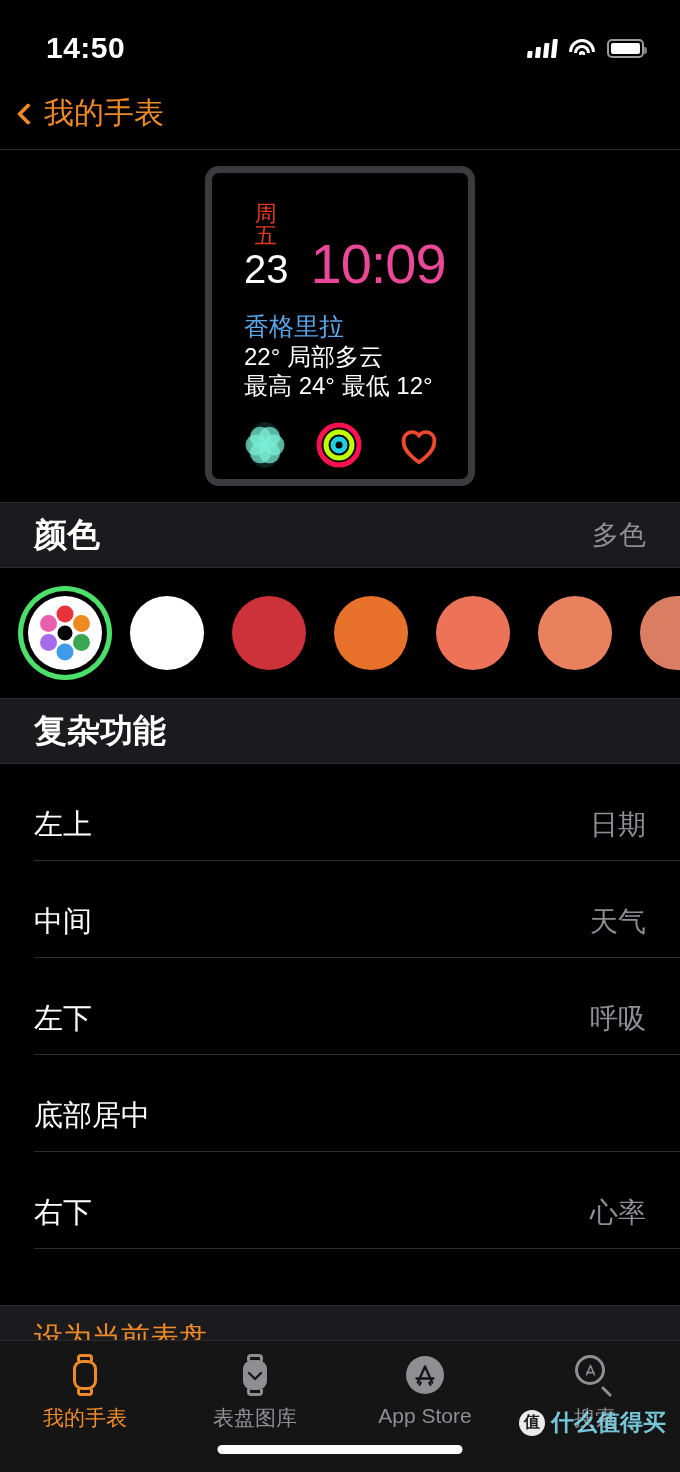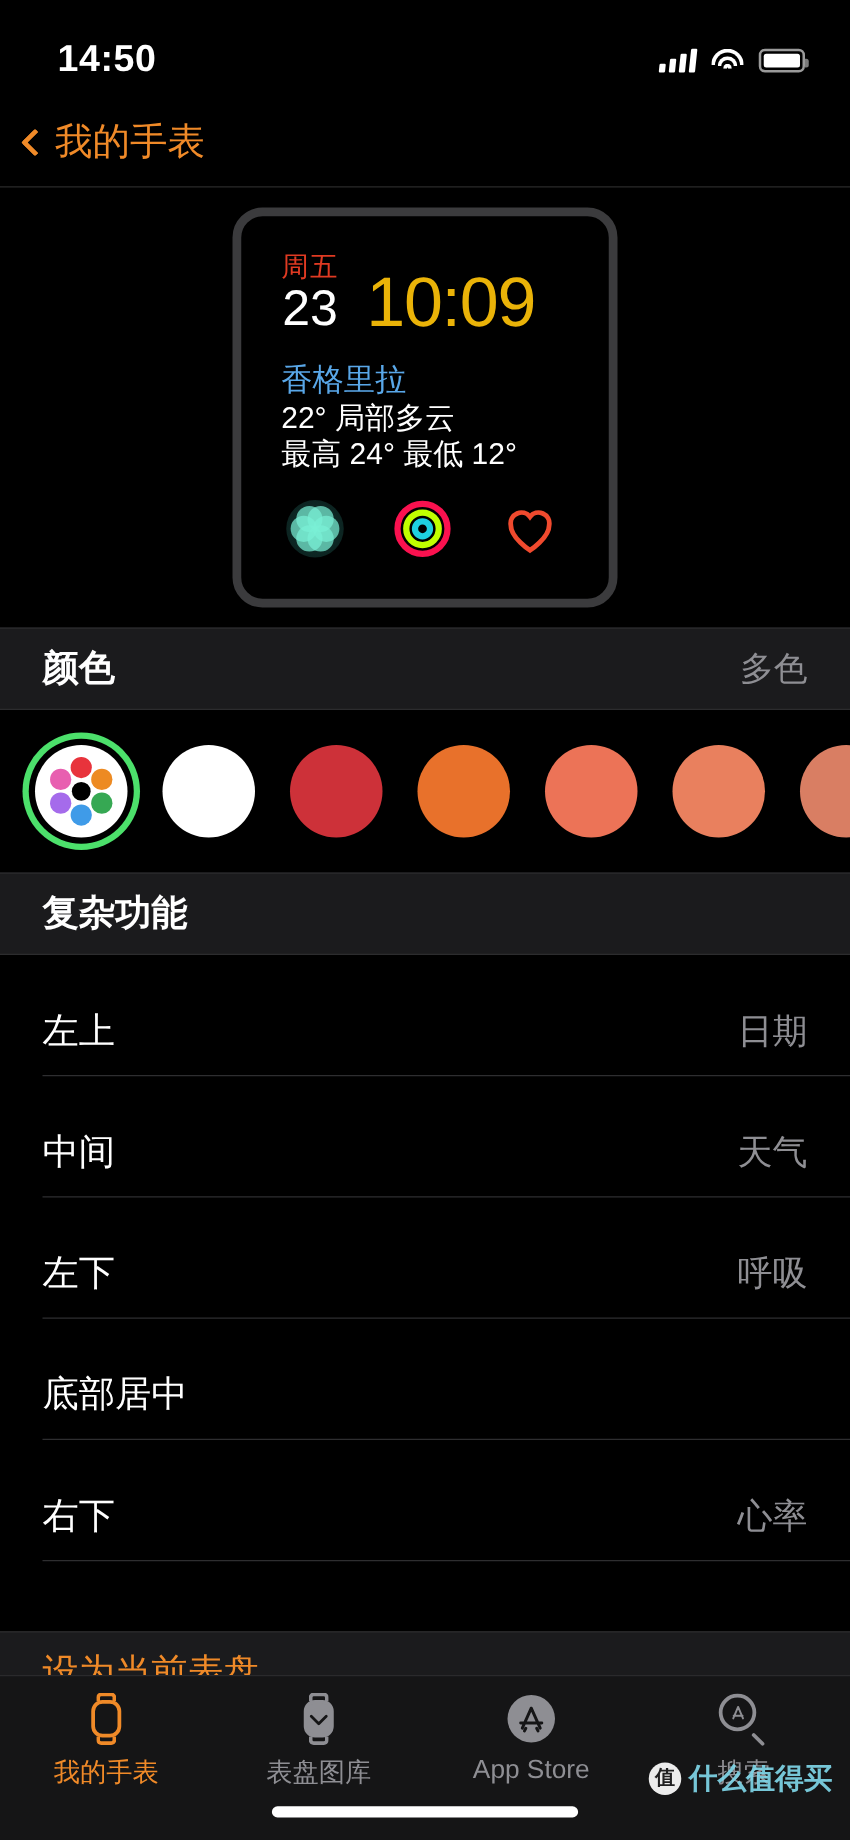--- a/index.html
+++ b/index.html
@@ -45,27 +45,27 @@
   .chev { width: 16px; height: 16px; border-left: 4px solid #F08A28;
     border-bottom: 4px solid #F08A28; transform: rotate(45deg); margin-right: 4px;
     border-radius: 2px; }
   .nav-back-label { color: #F08A28; font-size: 30px; }
   .nav-title { position: absolute; left: 0; right: 0; text-align: center;
     color: #fff; font-size: 28px; font-weight: 600; pointer-events: none; }
 
   
   .preview { height: 352px; display: flex; align-items: center; justify-content: center;
     background: #000; }
-  .watch { width: 308px; height: 320px; border: 7px solid #3b3b3d; border-radius: 24px;
+  .watch { width: 270px; height: 320px; border: 7px solid #3b3b3d; border-radius: 14px;
     background: #000; padding: 30px 26px 0 26px; position: relative; }
   .wf-top { display: flex; align-items: flex-end; gap: 22px; padding-left: 6px; }
   .wf-date { text-align: center; line-height: 1; }
   .wf-dow { color: #E03A22; font-size: 22px; font-weight: 500; letter-spacing: 1px; }
   .wf-day { color: #fff; font-size: 40px; font-weight: 300; margin-top: 2px; }
-  .wf-time { color: #eab308; font-size: 56px; font-weight: 200; line-height: .9;
+  .wf-time { color: #ec4899; font-size: 56px; font-weight: 200; line-height: .9;
     letter-spacing: -1px; }
   .wf-weather { margin-top: 22px; padding-left: 6px; line-height: 1.22; }
   .wf-city { color: #59A7E8; font-size: 25px; }
   .wf-cond { color: #fff; font-size: 24px; font-weight: 300; }
   .wf-hl { color: #fff; font-size: 24px; font-weight: 300; }
   .wf-comps { display: flex; gap: 40px; margin-top: 22px; padding-left: 10px;
     align-items: center; }
   .comp { width: 46px; height: 46px; position: relative; }
 
   
@@ -81,21 +81,21 @@
   .rings .r2 { width: 31px; height: 31px; border: 5px solid #C0FF00; }
   .rings .r3 { width: 17px; height: 17px; border: 5px solid #1ED0E0; }
 
   
   .heart svg { width: 46px; height: 46px; display: block; }
 
   
   .sec-head { background: #1b1b1d; height: 66px; display: flex; align-items: center;
     justify-content: space-between; padding: 0 34px; border-top: 1px solid #2c2c2e;
     border-bottom: 1px solid #2c2c2e; }
-  .sec-head .t { color: #fff; font-size: 29px; font-weight: 600; }
+  .sec-head .t { color: #fff; font-size: 33px; font-weight: 600; }
   .sec-head .v { color: #8e8e93; font-size: 27px; }
 
   .swatches { height: 130px; background: #000; display: flex; align-items: center;
     gap: 0; padding-left: 14px; overflow: hidden; }
   .sw-wrap { flex: 0 0 102px; display: flex; align-items: center; justify-content: center; }
   .sw { width: 74px; height: 74px; border-radius: 50%; position: relative; }
   .sw.sel { box-shadow: 0 0 0 5px #000, 0 0 0 10px #4CE06B; }
   .multi { background: #fff; }
   .multi .dot { position: absolute; width: 17px; height: 17px; border-radius: 50%;
     left: 50%; top: 50%; }

